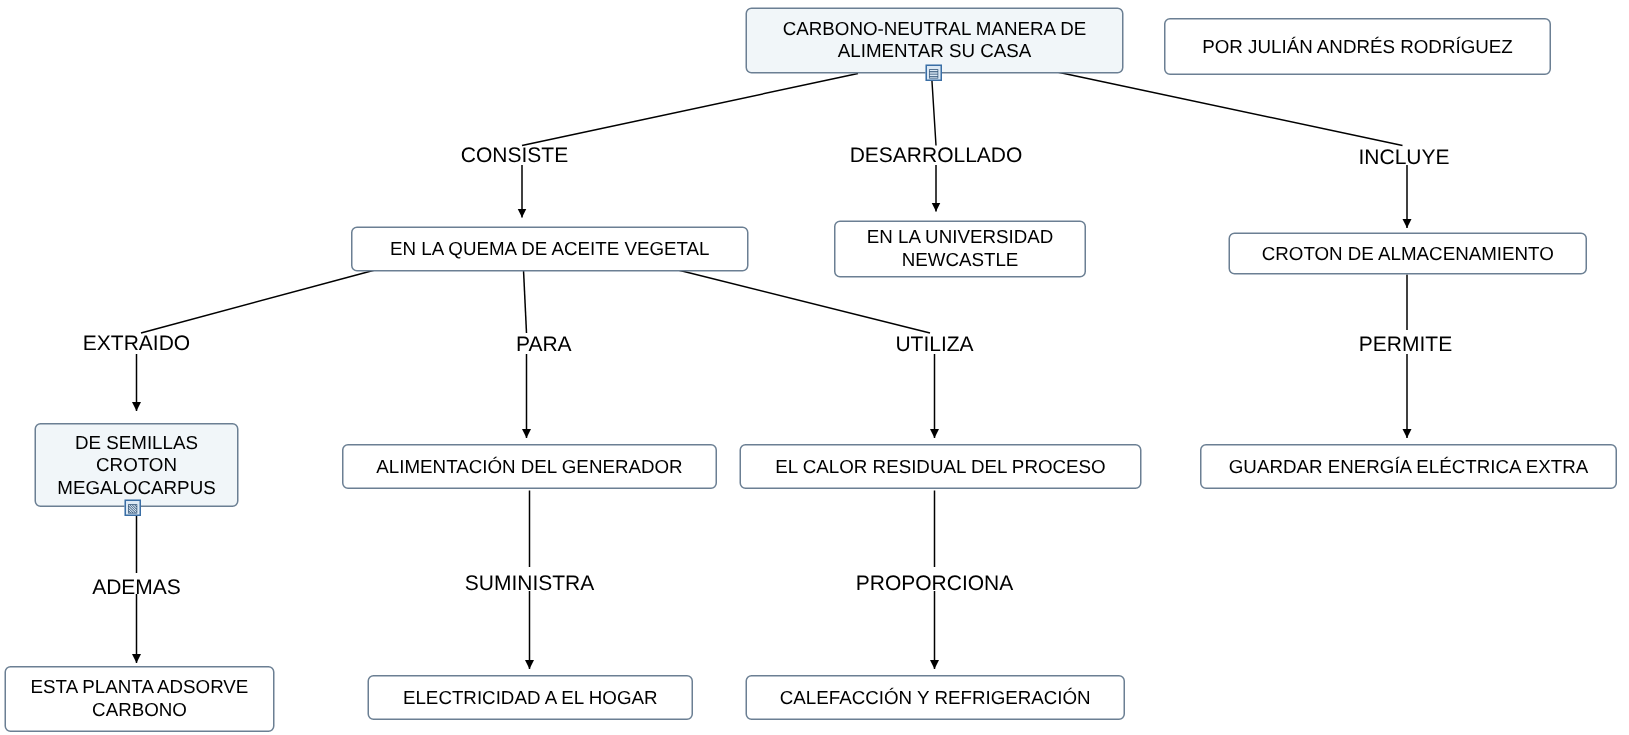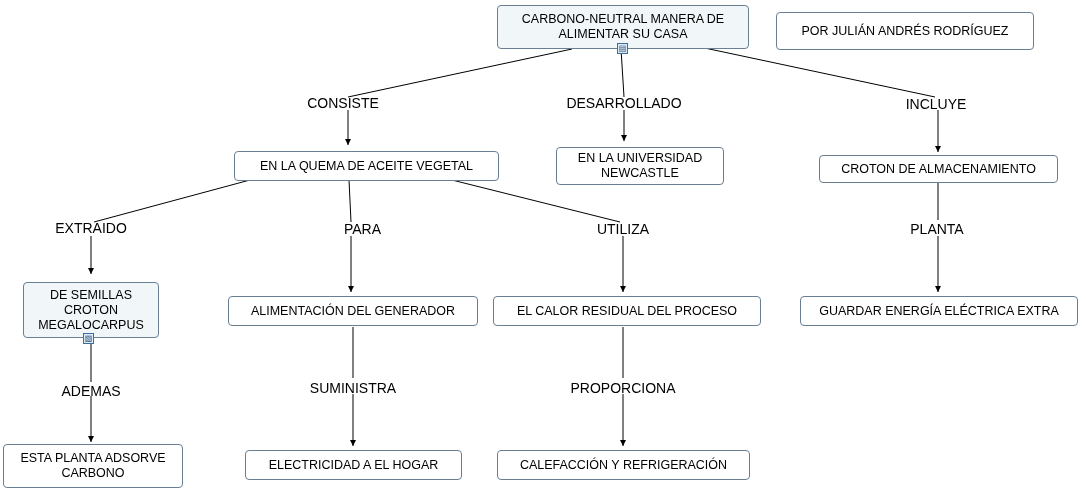--- a/index.html
+++ b/index.html
@@ -139,18 +139,18 @@
 
   <div class="badge" style="left:617px; top:43px;">▤</div>
   <div class="badge" style="left:83px; top:333px;">▧</div>
 
   <div class="edge-label" style="left:343px; top:95px;">CONSISTE</div>
   <div class="edge-label" style="left:624px; top:95px;">DESARROLLADO</div>
   <div class="edge-label" style="left:936px; top:96px;">INCLUYE</div>
   <div class="edge-label" style="left:91px; top:220px;">EXTRAIDO</div>
   <div class="edge-label" style="left:350px; top:221px;padding-left:25px;">PARA</div>
   <div class="edge-label" style="left:623px; top:221px;">UTILIZA</div>
-  <div class="edge-label" style="left:937px; top:221px;">PLANTA</div>
+  <div class="edge-label" style="left:937px; top:221px;">PERMITE</div>
   <div class="edge-label" style="left:91px; top:383px;">ADEMAS</div>
   <div class="edge-label" style="left:353px; top:380px;">SUMINISTRA</div>
   <div class="edge-label" style="left:623px; top:380px;">PROPORCIONA</div>
 
 </div>
 
 </body></html>

